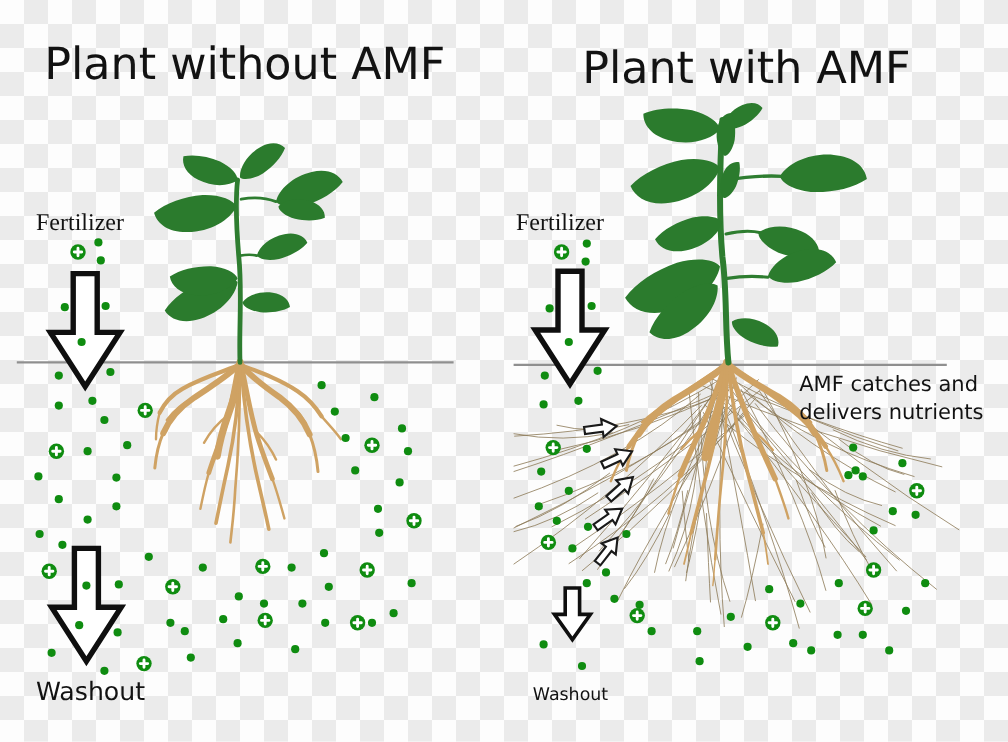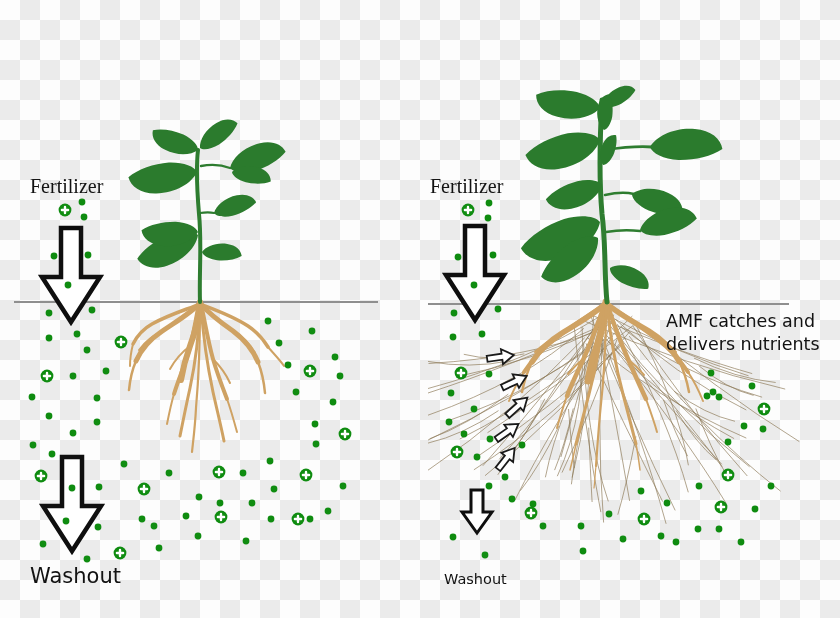--- a/index.html
+++ b/index.html
@@ -324,20 +324,22 @@
           <circle cx="531" cy="513" r="6.4" class="ndot"></circle>
           <path d="M527.9,513 H534.1 M531,509.9 V516.1" class="pluscross"></path>
         </g>
         <g>
           <circle cx="644" cy="519" r="6.4" class="ndot"></circle>
           <path d="M640.9,519 H647.1 M644,515.9 V522.1" class="pluscross"></path>
         </g>
       </g>
   </svg>
 
+  <div class="lbl title t-center" style="left:204px;top:32px;">Plant without AMF</div>
+  <div class="lbl title t-center" style="left:622px;top:35px;">Plant with AMF</div>
 
   <div class="lbl fert" style="left:30px;top:175px;">Fertilizer</div>
   <div class="lbl fert" style="left:430px;top:175px;">Fertilizer</div>
 
   <div class="lbl amfnote" style="left:666px;top:310px;width:180px;white-space:pre-line;">AMF catches and
 delivers nutrients</div>
 
   <div class="lbl washL" style="left:30px;top:564px;">Washout</div>
   <div class="lbl washR" style="left:444px;top:571px;">Washout</div>
 </div>

